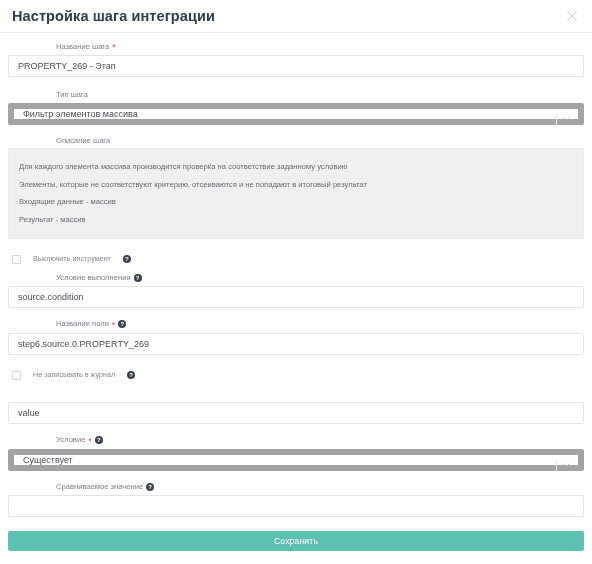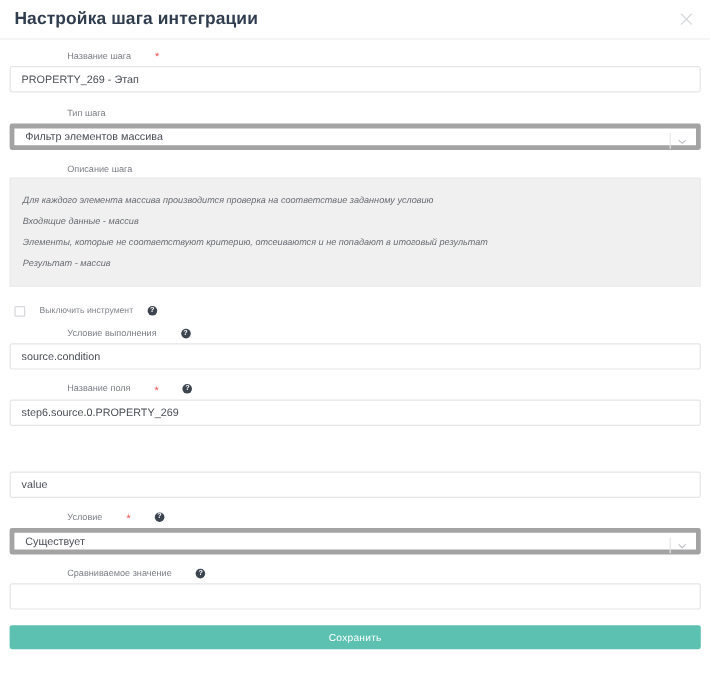--- a/index.html
+++ b/index.html
@@ -53,21 +53,21 @@
 
   .field { margin-bottom: 0; }
 
   .lbl {
     font-size: 7.6px;
     color: #7b7f86;
     line-height: 1;
     margin: 0 0 4px 4px;
     display: flex;
     align-items: center;
-    gap: 20px;
+    gap: 3px;
     white-space: nowrap;
     padding-left: 44px;
   }
   .lbl .req {
     color: #f0454b;
     font-size: 9px;
     line-height: 1;
     position: relative;
     top: 1px;
   }
@@ -99,21 +99,21 @@
     padding: 0 9px;
     outline: none;
     display: flex;
     align-items: center;
   }
   .input::placeholder { color: #b9bcc1; }
 
   .select {
     width: 100%;
     height: 22px;
-    border: 4px solid #a3a3a3;
+    border: 6px solid #a3a3a3;
     border-radius: 2px;
     background: #ffffff;
     display: flex;
     align-items: center;
     position: relative;
     padding: 0 9px;
     cursor: pointer;
   }
   .select .val {
     font-size: 9px;
@@ -138,21 +138,20 @@
     border: 1px solid #ececec;
     padding: 9px 10px 9px 10px;
     margin-bottom: 0;
   }
   .desc-line {
     font-size: 7.6px;
     color: #676b72;
     line-height: 1;
     padding: 5px 0;
     white-space: nowrap;
-    font-style: italic;
   }
 
   
   .chk-row {
     display: flex;
     align-items: flex-start;
     gap: 12px;
     margin-left: 4px;
     white-space: nowrap;
   }
@@ -179,21 +178,21 @@
   .chk-lbl {
     font-size: 7.2px;
     color: #83878e;
     line-height: 1;
     cursor: pointer;
   }
 
   
   .footer {
     flex: 0 0 auto;
-    padding: 0 8px 23px 8px;
+    padding: 0 8px 13px 8px;
   }
   .save-btn {
     width: 100%;
     height: 20px;
     background: #5cc1b1;
     border: none;
     border-radius: 2px;
     color: #ffffff;
     font-family: "Liberation Sans", sans-serif;
     font-size: 8.5px;
@@ -250,22 +249,22 @@
     </div>
 
     <div class="sp12"></div>
 
     <div class="field">
       <div class="lbl">
         <span>Описание шага</span>
       </div>
       <div class="desc-panel">
         <div class="desc-line">Для каждого элемента массива производится проверка на соответствие заданному условию</div>
+        <div class="desc-line">Элементы, которые не соответствуют критерию, отсеиваются и не попадают в итоговый результат</div>
         <div class="desc-line">Входящие данные - массив</div>
-        <div class="desc-line">Элементы, которые не соответствуют критерию, отсеиваются и не попадают в итоговый результат</div>
         <div class="desc-line">Результат - массив</div>
       </div>
     </div>
 
     <div class="sp16"></div>
 
     <div class="chk-row">
       <span class="box"></span>
       <span class="chk-lbl">Выключить инструмент</span>
       <span class="help-icon">?</span>
@@ -287,20 +286,25 @@
       <div class="lbl">
         <span>Название поля</span>
         <span class="req">*</span>
         <span class="help-icon">?</span>
       </div>
       <div class="input">step6.source.0.PROPERTY_269</div>
     </div>
 
     <div class="sp16"></div>
 
+    <div class="chk-row">
+      <span class="box"></span>
+      <span class="chk-lbl">Не записывать в журнал</span>
+      <span class="help-icon">?</span>
+    </div>
 
     <div class="sp12"></div>
 
 
     <div class="sp10"></div>
 
     <div class="field">
       <div class="input">value</div>
     </div>
 

